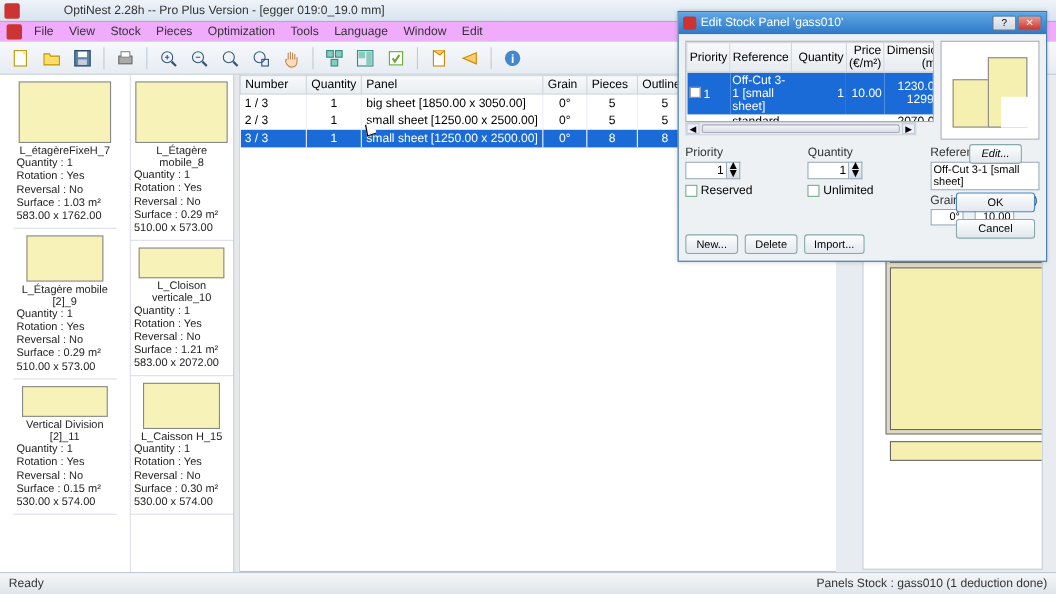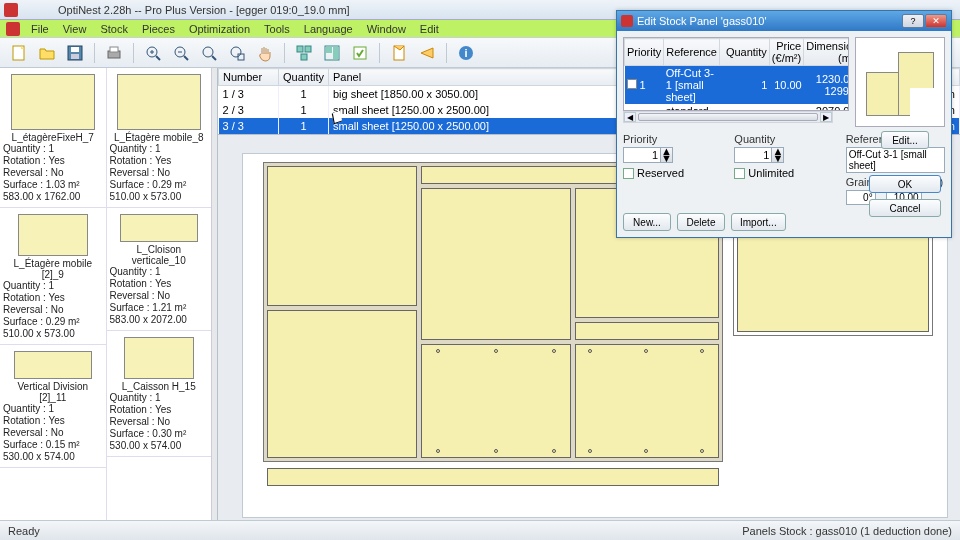--- a/index.html
+++ b/index.html
@@ -4,47 +4,47 @@
 <style>
 * { box-sizing: border-box; margin: 0; padding: 0; font-family: "Segoe UI", Tahoma, sans-serif; font-size: 11px; }
 body { background: #e8ecf0; width: 960px; height: 540px; overflow: hidden; position: relative; }
 
 
 .titlebar { height: 20px; background: linear-gradient(#eef3f8,#d8e4f0); display: flex; align-items: center; padding: 0 4px; border-bottom: 1px solid #aac; }
 .titlebar .appicon { width: 14px; height: 14px; background: #c33; margin-right: 4px; border-radius: 2px; }
 .titlebar .title { color: #333; margin-left: 36px; }
 
 
-.menubar { height: 18px; background: #bef264; display: flex; align-items: center; padding: 0 2px; border-bottom: 1px solid #c8d0da; }
+.menubar { height: 18px; background: #f0abfc; display: flex; align-items: center; padding: 0 2px; border-bottom: 1px solid #c8d0da; }
 .menubar .mnicon { width: 14px; height: 14px; background: #c33; margin: 0 4px; border-radius: 2px; }
 .menubar span { padding: 1px 7px; color: #333; cursor: default; }
 
 
 .toolbar { height: 30px; background: linear-gradient(#f7f9fb,#e6ecf2); display: flex; align-items: center; padding: 0 8px; gap: 6px; border-bottom: 1px solid #c0cad4; }
 .tbtn { width: 22px; height: 22px; display: flex; align-items: center; justify-content: center; border-radius: 2px; }
 .tsep { width: 1px; height: 20px; background: #c0cad4; margin: 0 2px; }
 
 
 .main { display: flex; height: 452px; }
 
 
 .pieces { width: 218px; background: #fff; border-right: 1px solid #b6c0ca; overflow: hidden; display: flex; }
-.piececol { width: 106px; display: flex; flex-direction: column; }
+.piececol { width: 106px; display: flex; flex-direction: column; margin-left: 12px; }
 .piececol + .piececol { border-left: 1px solid #dde; }
 .pcell { border-bottom: 1px solid #dde; padding: 2px 3px 4px; }
 .pcell .thumb { background: #f7f3b8; border: 1px solid #888; margin: 4px auto 2px; position: relative; }
 .pcell .thumb.sz1 { width: 84px; height: 56px; }
 .pcell .thumb.sz2 { width: 78px; height: 28px; }
 .pcell .thumb.sz3 { width: 70px; height: 42px; }
 .pcell .lbl { text-align: center; font-size: 10px; color: #222; margin-top: 2px; }
 .pcell .meta { font-size: 10px; color: #222; line-height: 12px; }
 .scrollgut { width: 6px; background: #e6e8ea; border-left: 1px solid #ccd; }
 
 
-.center { flex: 1; display: flex; flex-direction: column; }
+.center { flex: 1; display: flex; }
 
 
 .sheettbl { background: #fff; border-bottom: 1px solid #b6c0ca; }
 .sheettbl table { width: 100%; border-collapse: collapse; }
 .sheettbl th { background: linear-gradient(#f8f9fb,#e8edf2); border: 1px solid #cfd6dd; padding: 2px 4px; font-weight: normal; text-align: left; }
 .sheettbl td { border-right: 1px solid #eef; padding: 2px 4px; text-align: center; }
 .sheettbl td.l { text-align: left; }
 .sheettbl td.r { text-align: right; }
 .sheettbl tr.sel td { background: #1a6bd8; color: #fff; }
 
@@ -83,21 +83,21 @@
 .spin input { width: 38px; height: 16px; border: 1px solid #9ab; text-align: right; padding: 0 2px; }
 .spin .ar { width: 12px; height: 16px; background: linear-gradient(#f4f6f8,#d6dde4); border: 1px solid #9ab; border-left: 0; font-size: 8px; display: flex; flex-direction: column; }
 .spin .ar div { flex:1; text-align: center; line-height: 7px; }
 .chk { display: flex; align-items: center; gap: 3px; font-size: 10px; }
 .chk .cbx { width: 11px; height: 11px; border: 1px solid #7a8; background: #fff; }
 .refro { background: #fff; border: 1px solid #9ab; padding: 1px 2px; font-size: 10px; }
 .btnrow { display: flex; gap: 6px; padding-top: 6px; }
 .btn { min-width: 48px; height: 18px; background: linear-gradient(#fcfdfe,#e2e8ef); border: 1px solid #8aa; border-radius: 3px; font-size: 10px; display: flex; align-items: center; justify-content: center; padding: 0 8px; }
 .rbtns { position: absolute; right: 10px; top: 164px; display: flex; flex-direction: column; gap: 6px; }
 .rbtns .btn { width: 72px; }
-.editbtn { position: absolute; right: 22px; top: 120px; }
+.editbtn { position: absolute; right: 22px; top: 120px; font-style: italic; }
 .hscroll { height: 12px; background: #e8ecf0; border: 1px solid #cfd6dd; margin-top: 4px; position: relative; width: 210px; }
 .hscroll .thumb2 { position: absolute; left: 14px; right: 14px; top: 1px; bottom: 1px; background: linear-gradient(#f4f6f8,#d6dde4); border: 1px solid #aab; border-radius: 2px; }
 .hscroll .ar2 { position: absolute; top: 0; width: 12px; height: 100%; background: #eef; border: 1px solid #bcc; display:flex;align-items:center;justify-content:center;font-size:8px;}
 .hscroll .ar2.l{left:0}.hscroll .ar2.r{right:0}
 
 .cursor { position: absolute; width: 12px; height: 16px; pointer-events:none; }
 .cursor::before { content:''; position:absolute; border-left:1.5px solid #000; border-bottom:1.5px solid #000; width:7px;height:10px; transform: skew(-20deg,10deg) rotate(-30deg); top:0;left:3px; background:#fff; }
 
 svg { display:block; }
 </style>

